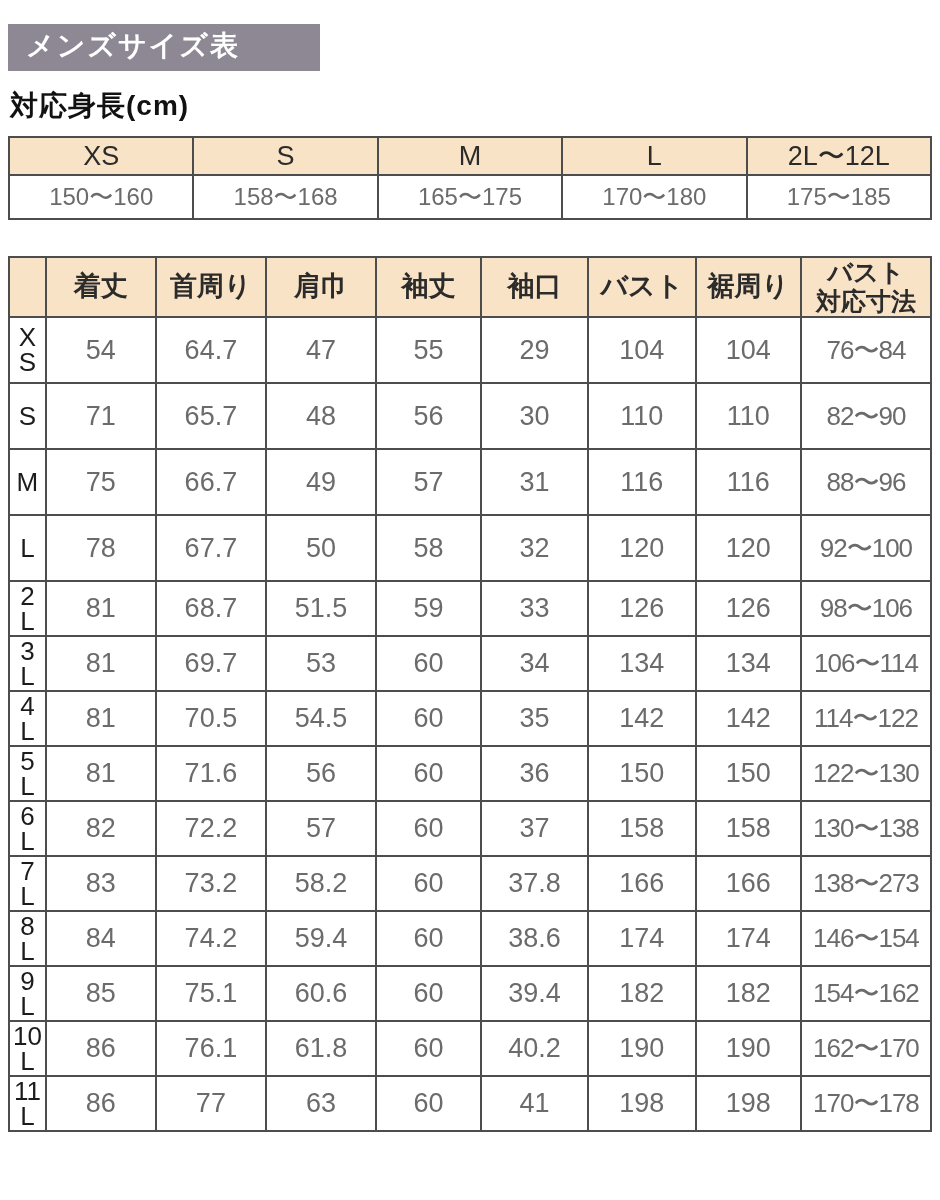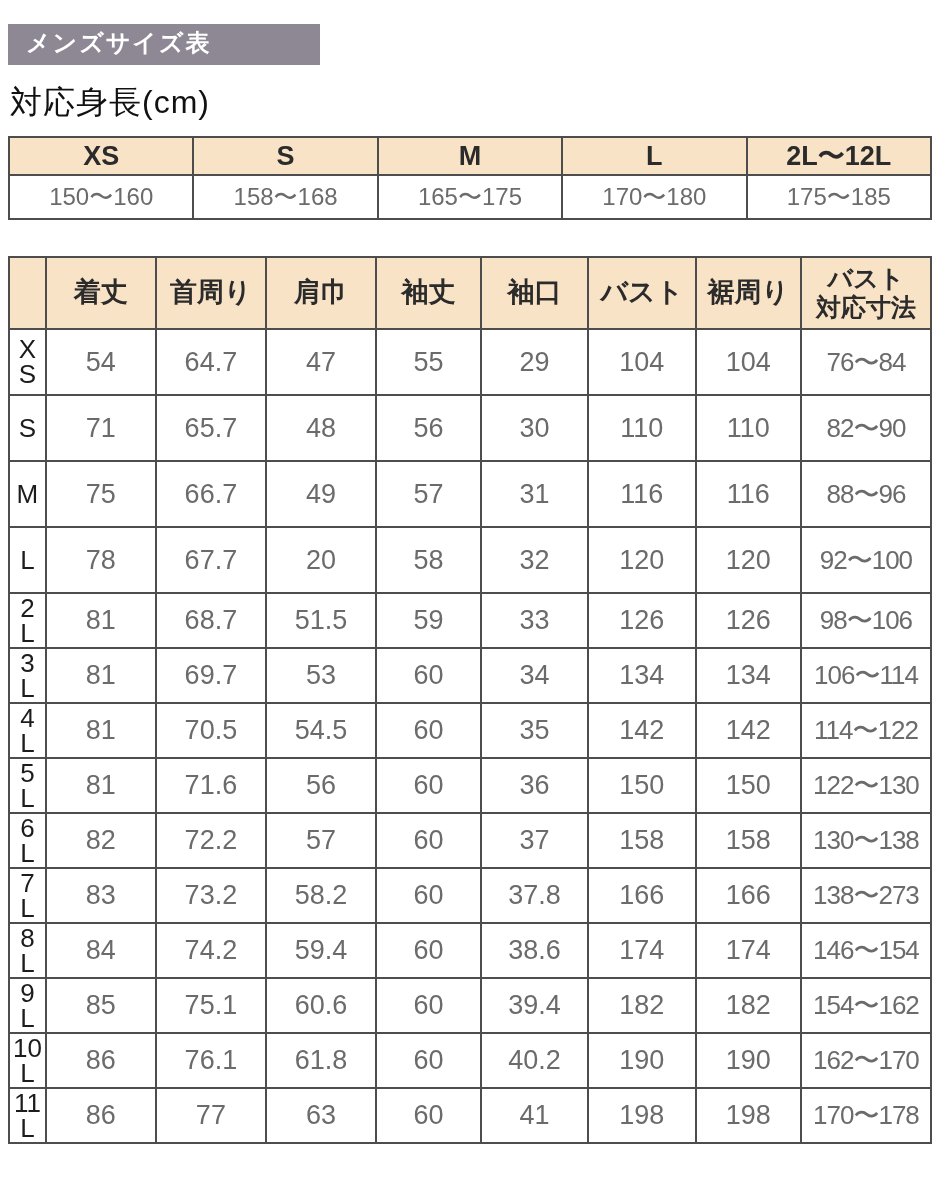--- a/index.html
+++ b/index.html
@@ -17,30 +17,30 @@
     background:#ffffff;
     font-family:"Liberation Sans","DejaVu Sans",sans-serif;
     color:#1a1a1a;
   }
   .container{padding:24px 8px 0 8px;width:940px;}
 
   .title-bar{
     display:inline-block;
     background:var(--title-bar-bg,#8d8894);
     color:var(--title-bar-text,#fff);
-    font-size:24px;
+    font-size:28px;
     font-weight:bold;
     letter-spacing:2px;
     padding:3px 48px 6px 18px;
     min-width:312px;
   }
 
   .subtitle{
-    font-size:32px;
-    font-weight:normal;
+    font-size:28px;
+    font-weight:bold;
     color:#111;
     margin:16px 0 11px 2px;
     letter-spacing:1px;
   }
 
   table{
     border-collapse:collapse;
     width:924px;
     table-layout:fixed;
   }
@@ -49,40 +49,40 @@
     text-align:center;
     vertical-align:middle;
     overflow:hidden;
   }
 
   
   .height-table th{
     background:var(--header-cell-bg,#f9e3c6);
     color:var(--header-text,#2b2b2b);
     font-size:27px;
-    font-weight:bold;
+    font-weight:normal;
     height:36px;
     padding:0;
   }
   .height-table td{
     color:var(--value-text,#6b6b6b);
     font-size:24px;
     font-weight:normal;
     height:44px;
     padding:0;
   }
 
   
   .size-table{margin-top:36px;}
   .size-table thead th{
     background:var(--header-cell-bg,#f9e3c6);
     color:var(--header-text,#2b2b2b);
     font-size:27px;
     font-weight:bold;
-    height:72px;
+    height:60px;
     padding:0;
     white-space:pre-line;
     line-height:1.15;
   }
   .size-table thead th.two-line{font-size:25px;}
   .size-table tbody th{
     background:#ffffff;
     color:#1c1c1c;
     font-size:26px;
     font-weight:normal;
@@ -192,21 +192,21 @@
           <td>57</td>
           <td>31</td>
           <td>116</td>
           <td>116</td>
           <td class="range-col">88〜96</td>
         </tr>
         <tr>
           <th>L</th>
           <td>78</td>
           <td>67.7</td>
-          <td>20</td>
+          <td>50</td>
           <td>58</td>
           <td>32</td>
           <td>120</td>
           <td>120</td>
           <td class="range-col">92〜100</td>
         </tr>
         <tr>
           <th>2
 L</th>
           <td>81</td>

